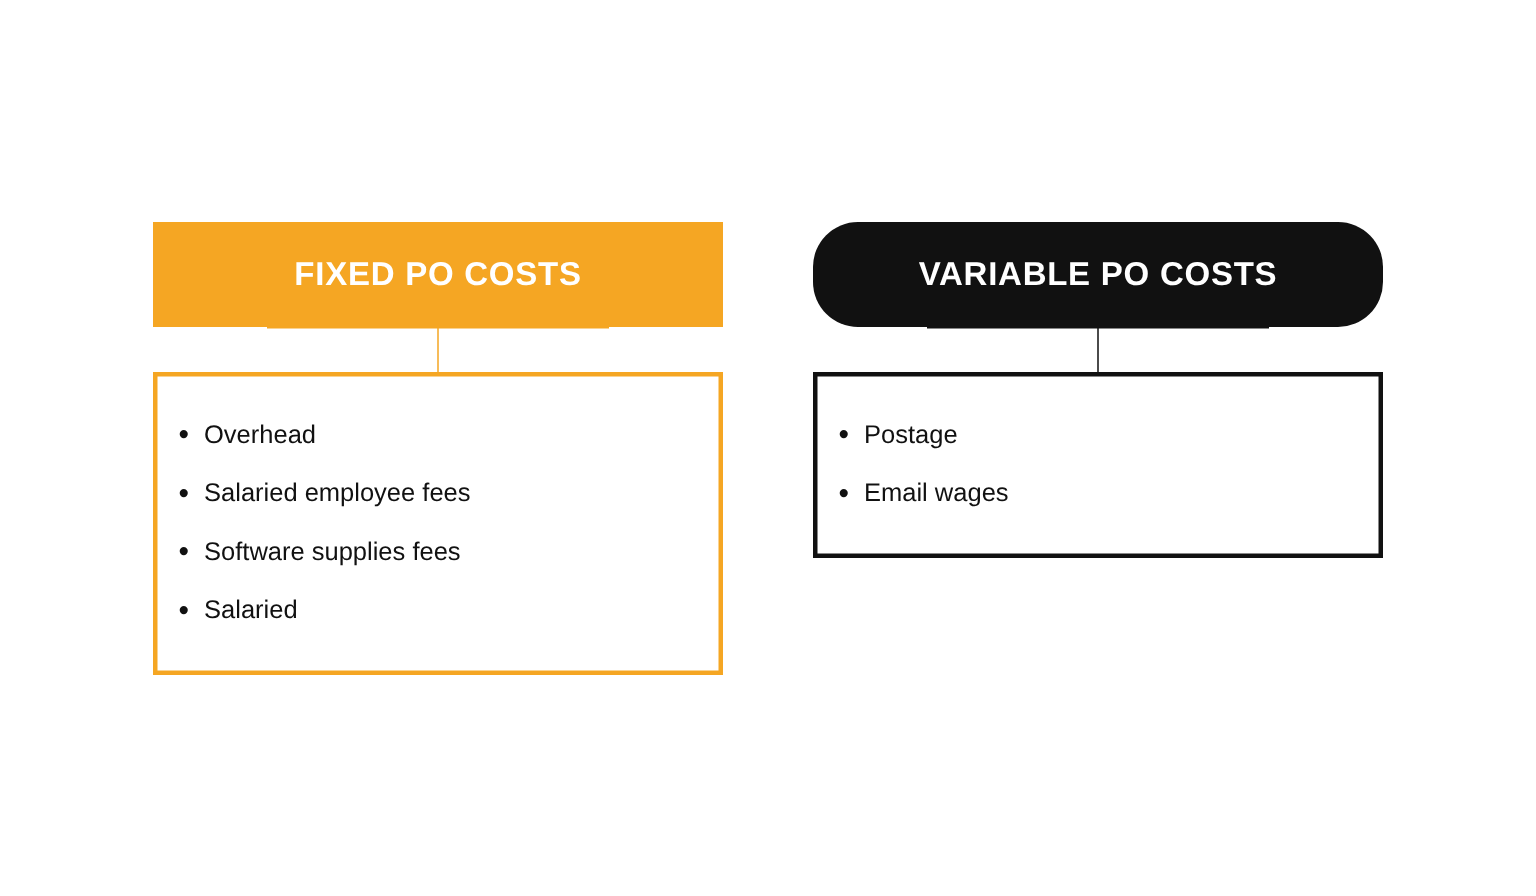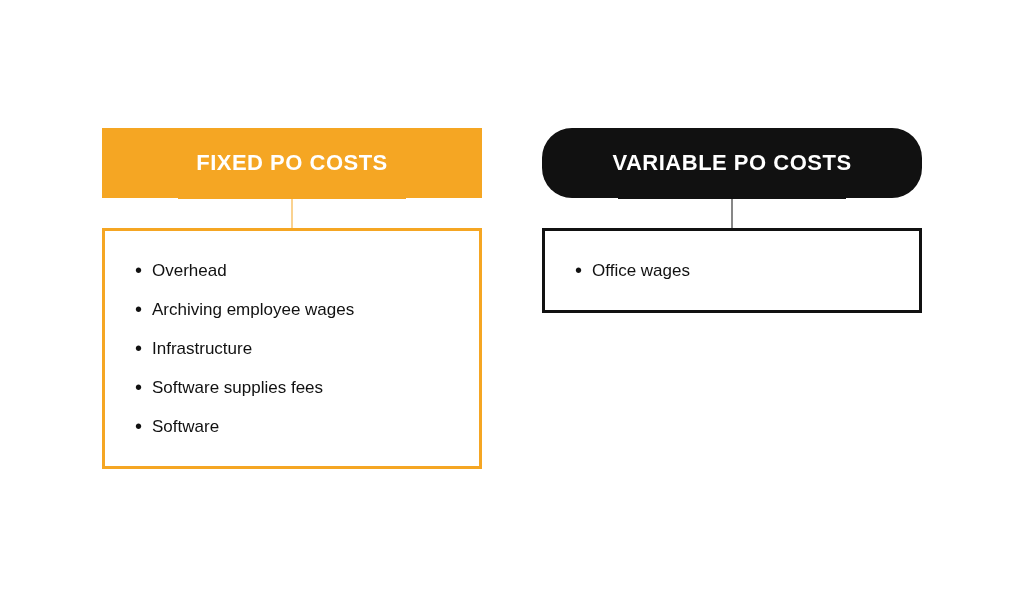--- a/index.html
+++ b/index.html
@@ -102,21 +102,21 @@
       color: #F5A623;
     }
 
     .connector-variable {
       color: #111111;
     }
 
     .content-box {
       width: 100%;
       border: 3px solid;
-      padding: 20px 30px;
+      padding: 20px 14px;
     }
 
     .content-box-fixed {
       border-color: #F5A623;
     }
 
     .content-box-variable {
       border-color: #111111;
     }
 
@@ -154,33 +154,33 @@
 <div class="diagram-container">
 
   <div class="column">
     <div class="header-box header-box-fixed">
       <span class="header-title header-title-fixed">FIXED PO COSTS</span>
     </div>
     <div class="connector connector-fixed"></div>
     <div class="content-box content-box-fixed">
       <ul class="content-list content-list-fixed">
       <li>Overhead</li>
-          <li>Archiving employee wages</li>
-          <li>Infrastructure</li>
+          <li>Salaried employee fees</li>
           <li>Software supplies fees</li>
-          <li>Software</li>
+          <li>Salaried</li>
         </ul>
     </div>
   </div>
 
   <div class="column">
     <div class="header-box header-box-variable">
       <span class="header-title header-title-variable">VARIABLE PO COSTS</span>
     </div>
     <div class="connector connector-variable"></div>
     <div class="content-box content-box-variable">
       <ul class="content-list content-list-variable">
-          <li>Office wages</li>
+          <li>Postage</li>
+          <li>Email wages</li>
         </ul>
     </div>
   </div>
 
 </div>
 
 </body></html>

